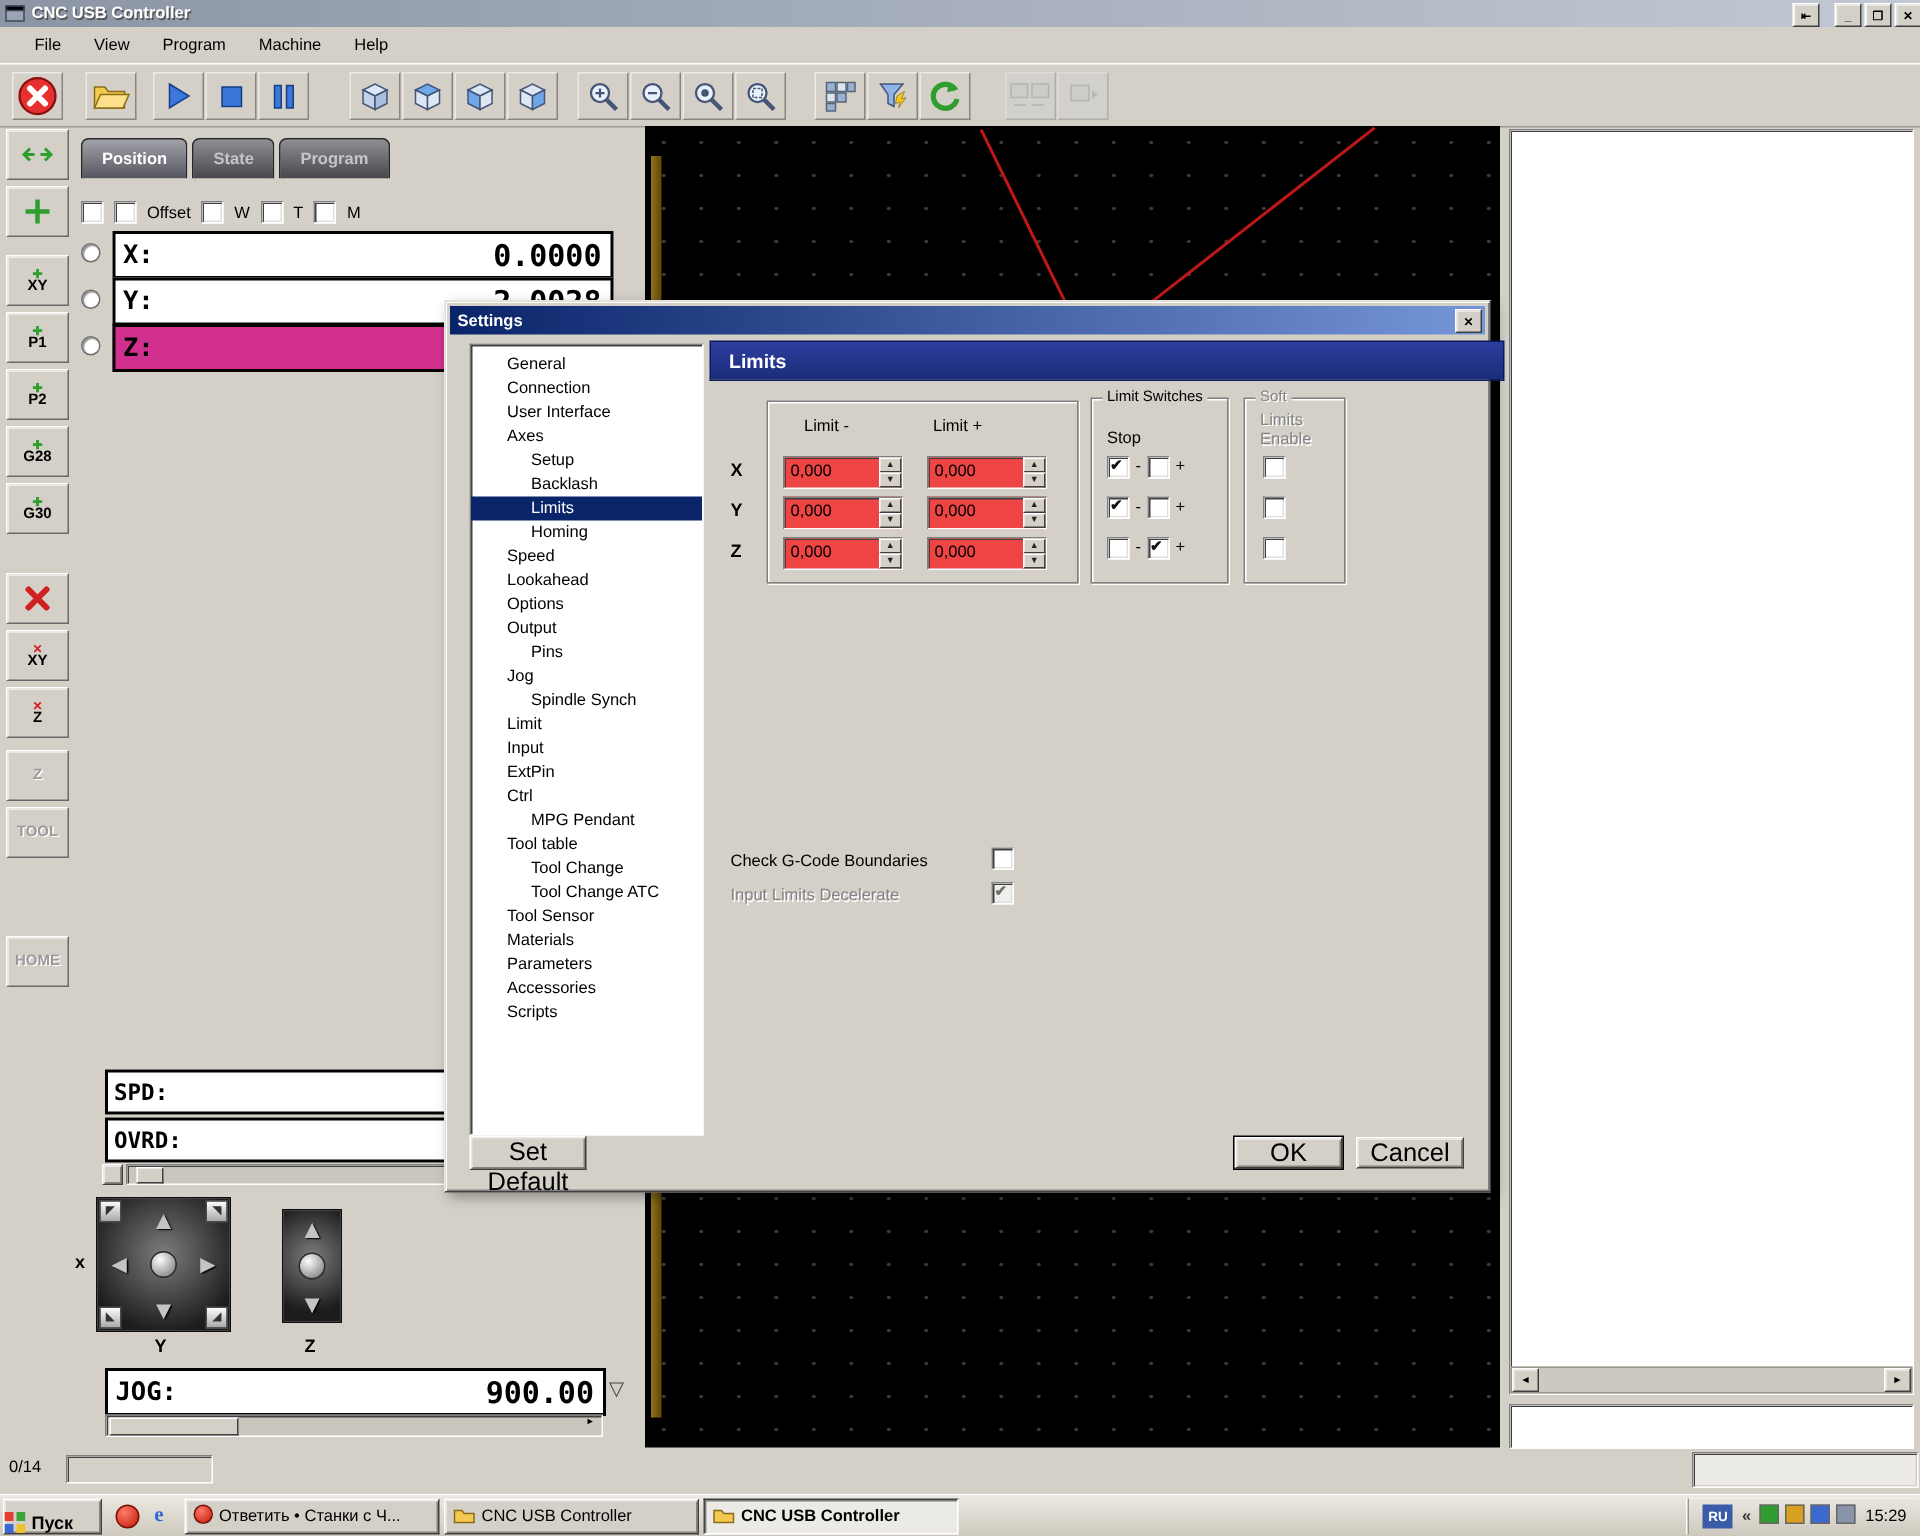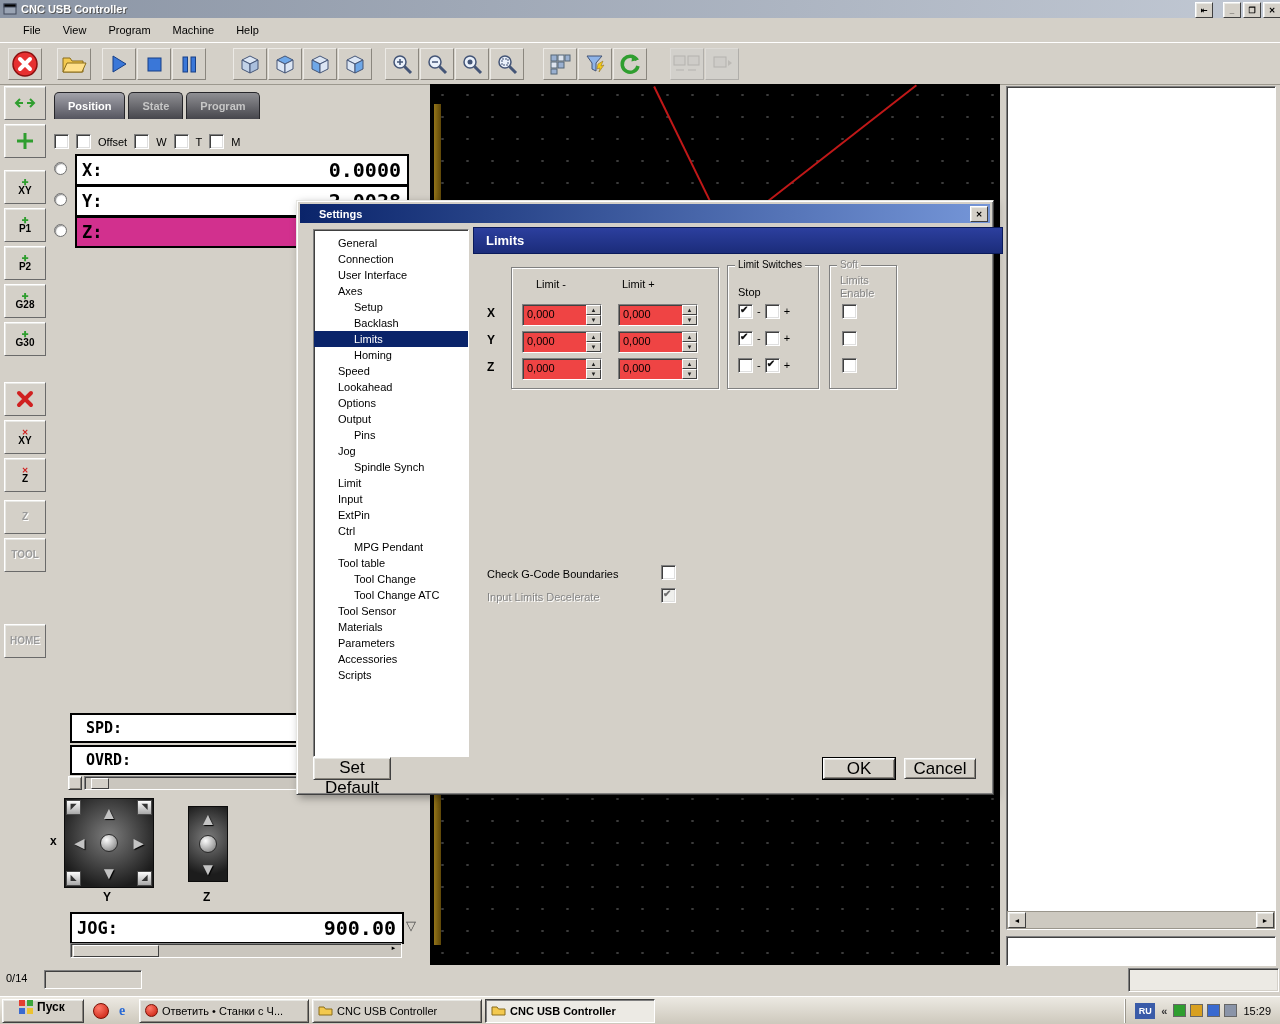--- a/index.html
+++ b/index.html
@@ -54,21 +54,21 @@
   .cb-dis .check{color:#6e6e6e}
   .radio{position:absolute;width:11px;height:11px;border-radius:50%;background:#fff;border:1px solid #707070;
          box-shadow:inset 1px 1px 1px rgba(64,64,64,.6)}
   .axis-row{position:absolute;left:0;width:382px;height:28px}
   .coord-box{position:absolute;left:27px;top:0;width:330px;height:28px;background:#fff;border:2px solid #000;
              display:flex;align-items:center;font-family:"DejaVu Sans Mono",monospace;font-weight:bold}
   .coord-label{font-size:17px;padding-left:5px}
   .coord-value{margin-left:auto;font-size:20px;padding-right:6px}
   .axis-hl .coord-box{background:#d2308e}
   .field-box{position:absolute;width:335px;height:26px;background:#fff;border:2px solid #000;display:flex;
-             align-items:center;font-family:"DejaVu Sans Mono",monospace;font-weight:bold;font-size:15px;padding-left:14px}
+             align-items:center;font-family:"DejaVu Sans Mono",monospace;font-weight:bold;font-size:15px;padding-left:4px}
   .slider-track{position:absolute;height:12px;background:#cac6be;border:1px solid;border-color:#808080 #fff #fff #808080;
                 box-shadow:inset 1px 1px 0 #404040}
   .slider-thumb{position:absolute;top:1px;height:9px;background:#d4d0c8;border:1px solid;
                 border-color:#fff #404040 #404040 #fff}
   .pad{position:absolute;background:radial-gradient(circle at 50% 42%,#7c7c7c,#1c1c1c 78%);border:1px solid #0c0c0c}
   .pad-arrow{position:absolute;color:#c4c4c4;font-size:17px;line-height:17px;text-shadow:1px 1px 1px #000}
   .pad-corner{position:absolute;width:13px;height:13px;background:linear-gradient(#fdfdfd,#a8a8a8);
               border:1px solid #4a4a4a;font-size:8px;line-height:12px;text-align:center;color:#333}
   .pad-center{position:absolute;width:16px;height:16px;border-radius:50%;
               background:radial-gradient(circle at 35% 30%,#fcfcfc,#707070);border:1px solid #2a2a2a}
@@ -84,21 +84,21 @@
   #preview{left:430px;top:84px;width:570px;height:881px;background-color:#000;
            background-image:radial-gradient(circle,#3c3c3c 1px,transparent 1.4px);background-size:25px 22px;overflow:hidden}
   .ybar{position:absolute;width:7px;background:linear-gradient(90deg,#93741a,#5e4708)}
   .redline{position:absolute;height:2px;background:#c01818;transform-origin:0 0}
 
   
   #settings-dialog{background:#d4d0c8;border:1px solid;border-color:#e6e6e2 #404040 #404040 #e6e6e2;
                    box-shadow:inset 1px 1px 0 #fff,inset -1px -1px 0 #808080,3px 3px 8px rgba(0,0,0,.35);z-index:50}
   .dlg-titlebar{position:absolute;left:3px;top:3px;right:3px;height:19px;
                 background:linear-gradient(90deg,#0a246a,#7596d8);color:#fff;font-weight:bold;font-size:11px;
-                display:flex;align-items:center;padding-left:19px}
+                display:flex;align-items:center;padding-left:5px}
   .dlg-close{position:absolute;right:2px;top:2px}
   .tree-item{height:16px;line-height:16px;padding-left:24px;white-space:nowrap}
   .tree-item.ind{padding-left:40px}
   .tree-item.selected{background:#0a246a;color:#fff}
   .groupbox{border:1px solid #808080;box-shadow:inset 1px 1px 0 #fff,1px 1px 0 #fff}
   .gb-caption{position:absolute;top:-7px;left:7px;background:#d4d0c8;padding:0 3px;font-size:10px}
   .limit-axis{position:absolute;left:0;font-weight:bold;font-size:12px}
   .spin{position:absolute;width:78px;height:20px;background:#ef4444;border:1px solid;
         border-color:#808080 #fff #fff #808080;box-shadow:inset 1px 1px 0 #404040;display:flex}
   .spin-val{flex:1;padding:3px 0 0 4px;font-size:11px}
@@ -110,21 +110,21 @@
   .misc-row{display:flex;align-items:flex-end;height:23px}
   .misc-row .ml{width:174px}
   .btn{position:absolute;background:#d4d0c8;border:1px solid;border-color:#fff #404040 #404040 #fff;
        box-shadow:inset 1px 1px 0 #e8e8e4,inset -1px -1px 0 #88847c;font-family:inherit;font-size:17px;
        text-align:center;padding:0;cursor:default}
   .btn-default{outline:1px solid #000}
 
   
   #taskbar{left:0;top:996px;width:1280px;height:28px;background:linear-gradient(#ece9e2,#ccc7bb);
            border-top:1px solid #fff;display:flex;align-items:center;z-index:60}
-  .start-btn{width:64px;height:22px;margin-left:2px;display:flex;align-items:flex-start;gap:4px;padding-left:16px;
+  .start-btn{width:64px;height:22px;margin-left:2px;display:flex;align-items:flex-end;gap:4px;padding-left:0;
              font-weight:bold;font-size:12px}
   .ql{display:flex;gap:5px;margin:0 9px;align-items:center}
   .ql-icon{width:16px;height:16px;display:flex;align-items:center;justify-content:center}
   .task{width:158px;height:22px;margin-right:3px;display:flex;align-items:center;gap:4px;padding:0 5px;
         font-size:11px;overflow:hidden;white-space:nowrap}
   .task.active{border-color:#404040 #fff #fff #404040;background:#eceae4;font-weight:bold;
                box-shadow:inset 1px 1px 0 #808080}
   .tray{margin-left:auto;height:24px;display:flex;align-items:center;gap:6px;padding:0 9px;
         border-left:1px solid #9a968c;box-shadow:-1px 0 0 #fff}
   .lang-box{width:20px;height:16px;background:#3a5ba8;color:#fff;font-size:9px;font-weight:bold;

